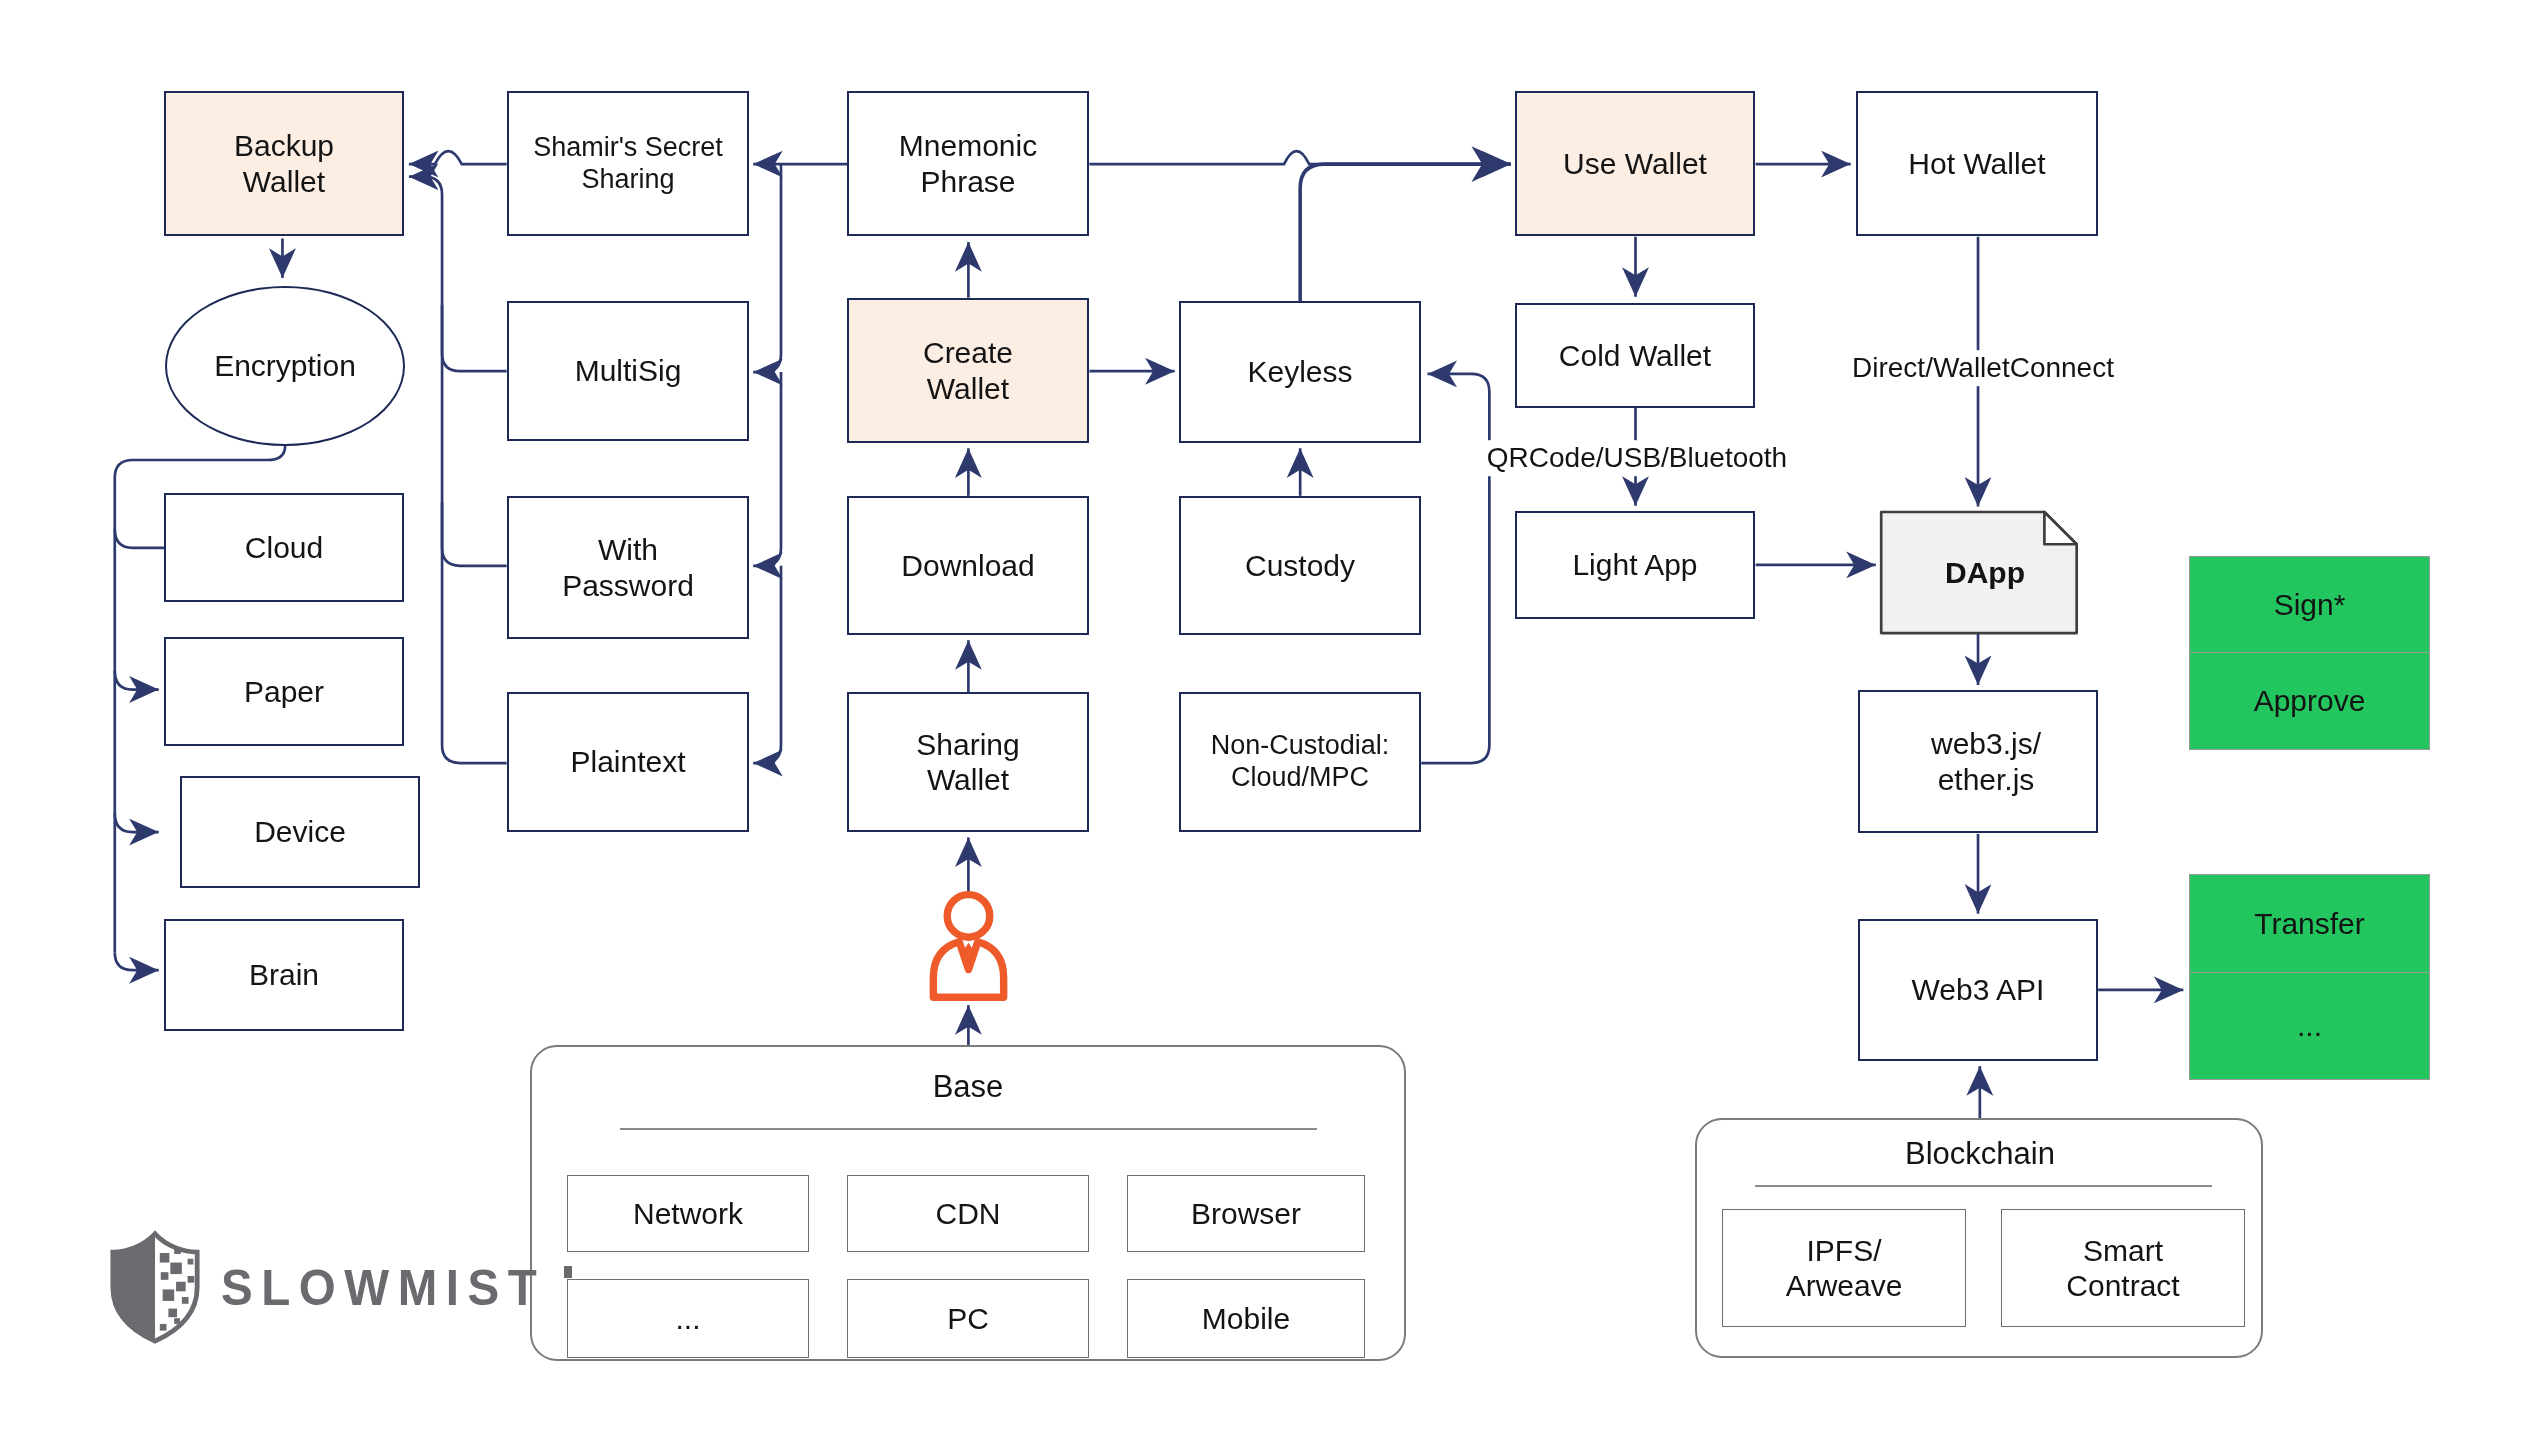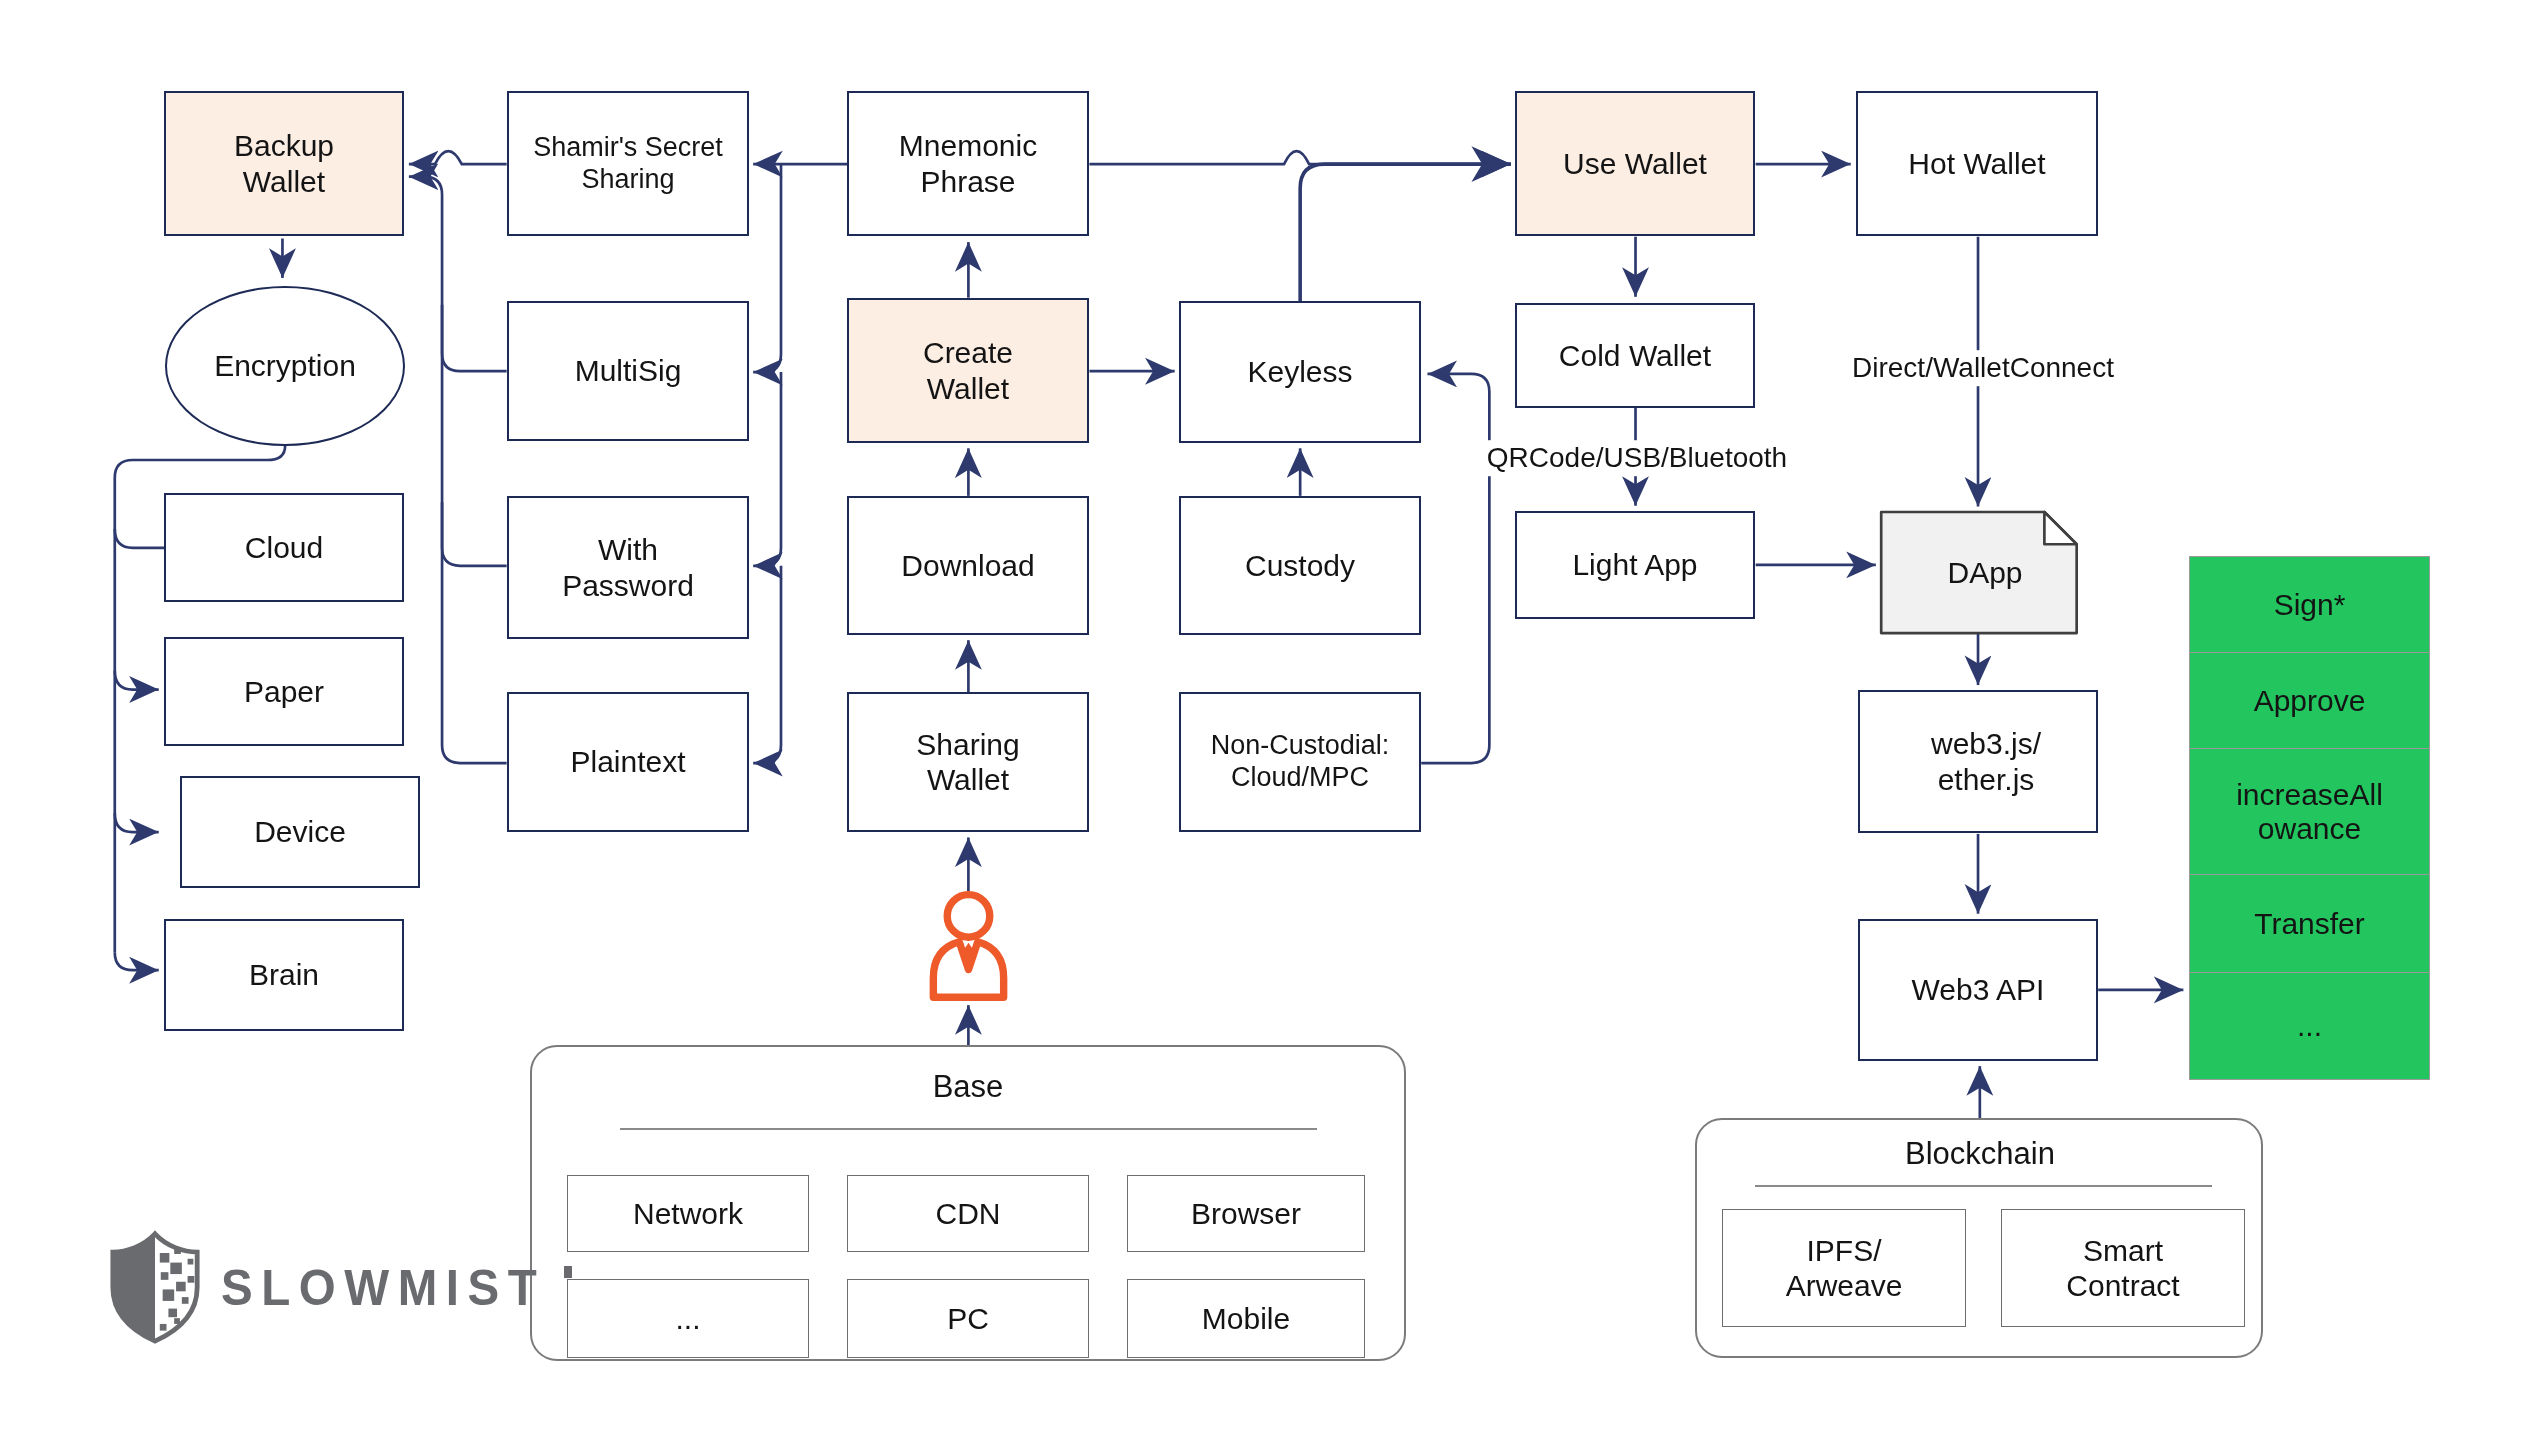--- a/index.html
+++ b/index.html
@@ -166,21 +166,21 @@
 
   <div class="node" style="left:507px;top:496px;width:242px;height:143px;">With
 Password</div>
 
   <div class="node" style="left:847px;top:496px;width:242px;height:139px;">Download</div>
 
   <div class="node" style="left:1179px;top:496px;width:242px;height:139px;">Custody</div>
 
   <div class="node" style="left:1515px;top:511px;width:240px;height:108px;">Light App</div>
 
-  <div class="node plain" style="left:1881px;top:512px;width:208px;height:121px;">DApp</div>
+  <div class="node plain" style="left:1881px;top:512px;width:208px;height:121px;font-weight:bold;">DApp</div>
 
   <div class="node" style="left:164px;top:637px;width:240px;height:109px;">Paper</div>
 
   <div class="node" style="left:507px;top:692px;width:242px;height:140px;">Plaintext</div>
 
   <div class="node" style="left:847px;top:692px;width:242px;height:140px;">Sharing
 Wallet</div>
 
   <div class="node small-text" style="left:1179px;top:692px;width:242px;height:140px;">Non-Custodial:
 Cloud/MPC</div>
@@ -189,22 +189,20 @@
 
   <div class="node" style="left:164px;top:919px;width:240px;height:112px;">Brain</div>
 
   <div class="node" style="left:1858px;top:690px;width:240px;height:143px;padding-left:16px;">web3.js/
 ether.js</div>
 
   <div class="node" style="left:1858px;top:919px;width:240px;height:142px;">Web3 API</div>
 
   <div class="tcell" style="left:2189px;top:556px;width:241px;height:98px;">Sign*</div>
   <div class="tcell" style="left:2189px;top:652px;width:241px;height:98px;">Approve</div>
-  <div class="tcell" style="left:2189px;top:748px;width:241px;height:128px;">increaseAll
-owance</div>
   <div class="tcell" style="left:2189px;top:874px;width:241px;height:100px;">Transfer</div>
   <div class="tcell" style="left:2189px;top:972px;width:241px;height:108px;">...</div>
 
   <div class="edge-label" style="left:1637px;top:458px;">QRCode/USB/Bluetooth</div>
   <div class="edge-label" style="left:1983px;top:368px;">Direct/WalletConnect</div>
 
   <div class="container-box" style="left:530px;top:1045px;width:876px;height:316px;"></div>
   <div class="container-title" style="left:968px;top:1087px;">Base</div>
   <div class="divider" style="left:620px;top:1128px;width:697px;"></div>
 

